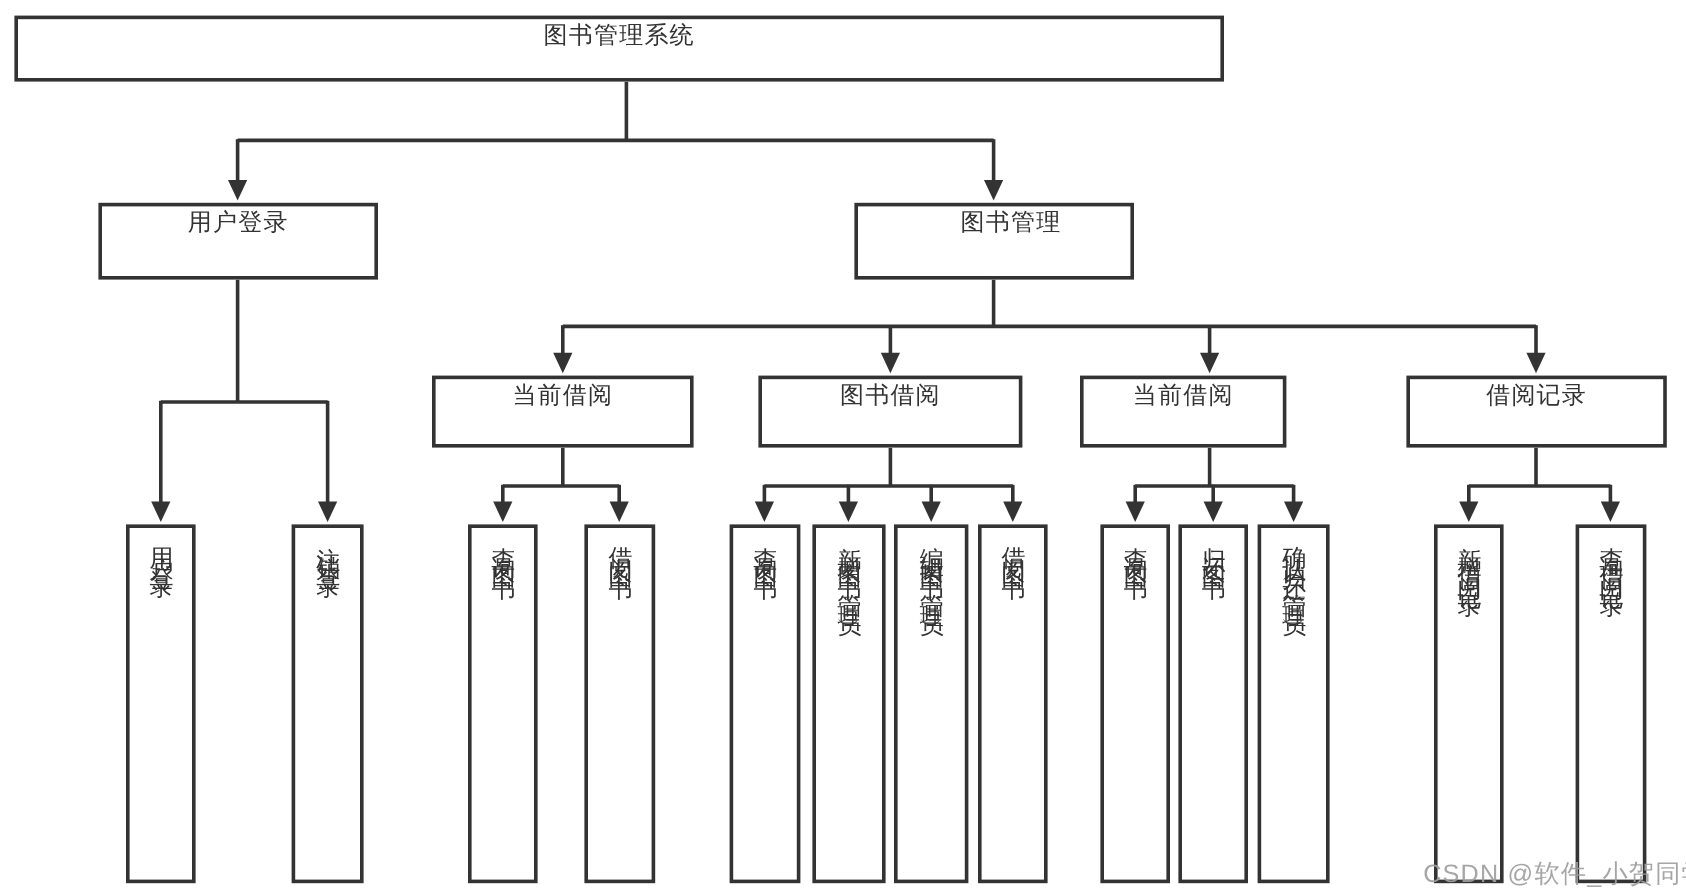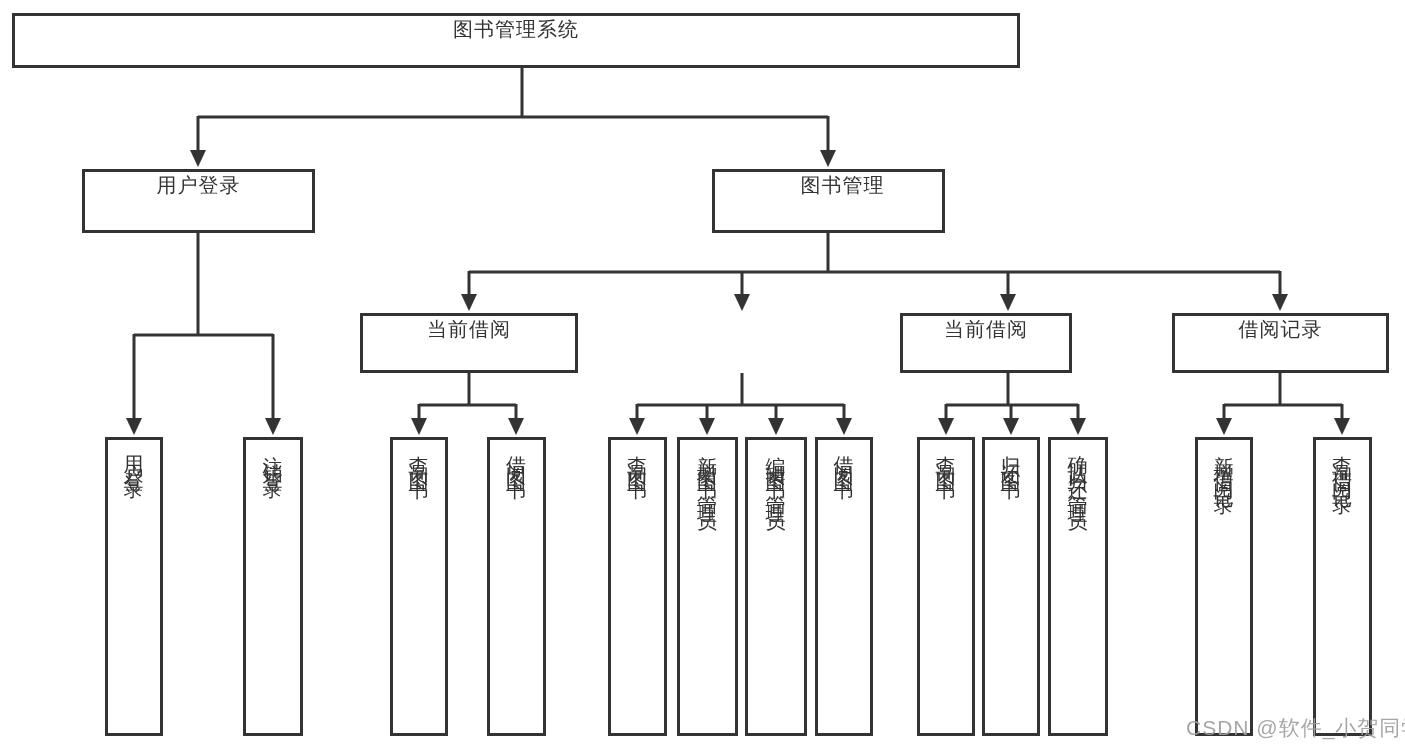--- a/index.html
+++ b/index.html
@@ -129,20 +129,23 @@
   <div class="box box-h" style="left:82px; top:169px; width:233px; height:64px;">
     <span>用户登录</span>
   </div>
   <div class="box box-h" style="left:712px; top:169px; width:233px; height:64px;padding-left:28px;">
     <span>图书管理</span>
   </div>
 
   <div class="box box-h" style="left:360px; top:313px; width:218px; height:60px;">
     <span>当前借阅</span>
   </div>
+  <div class="box box-h" style="left:632px; top:313px; width:220px; height:60px;">
+    <span>图书借阅</span>
+  </div>
   <div class="box box-h" style="left:900px; top:313px; width:172px; height:60px;">
     <span>当前借阅</span>
   </div>
   <div class="box box-h" style="left:1172px; top:313px; width:217px; height:60px;">
     <span>借阅记录</span>
   </div>
 
   <div class="box box-v" style="left:105px; top:437px; width:58px; height:299px;">
     <span>用户登录</span>
   </div>

